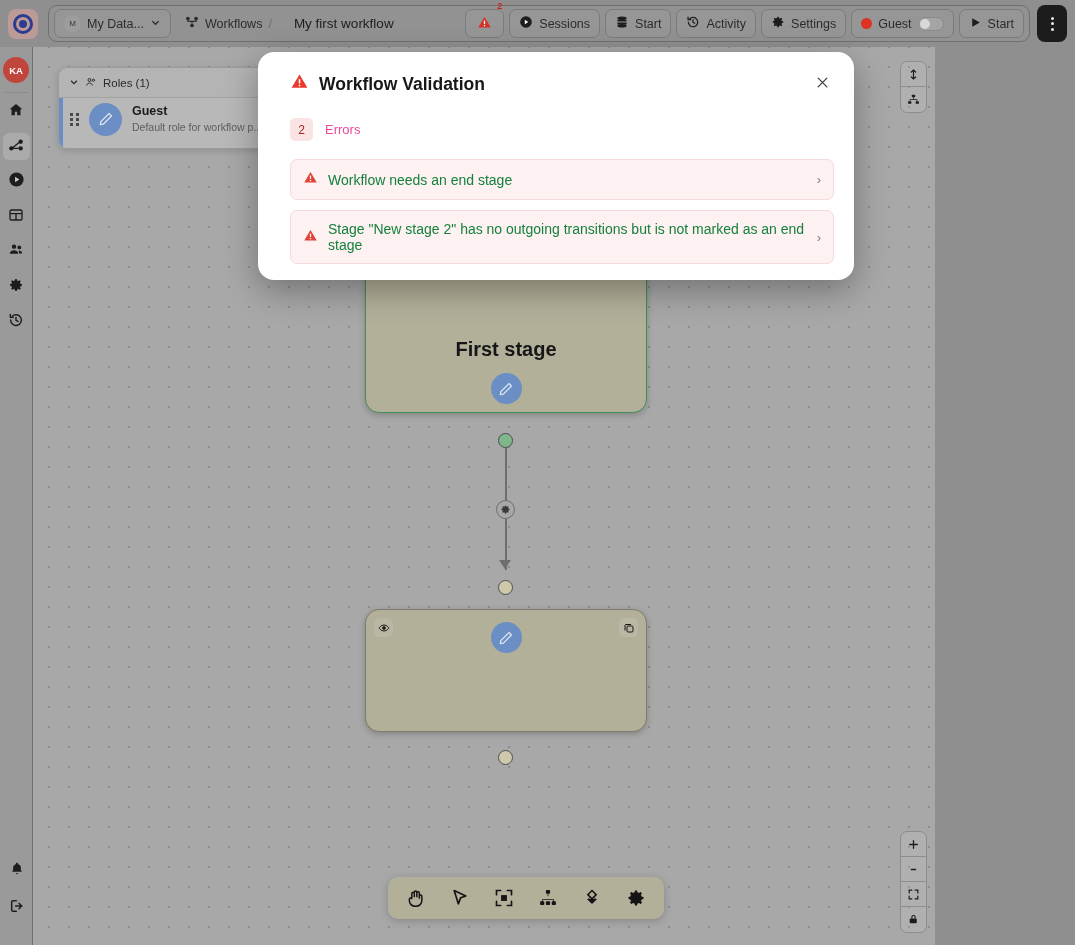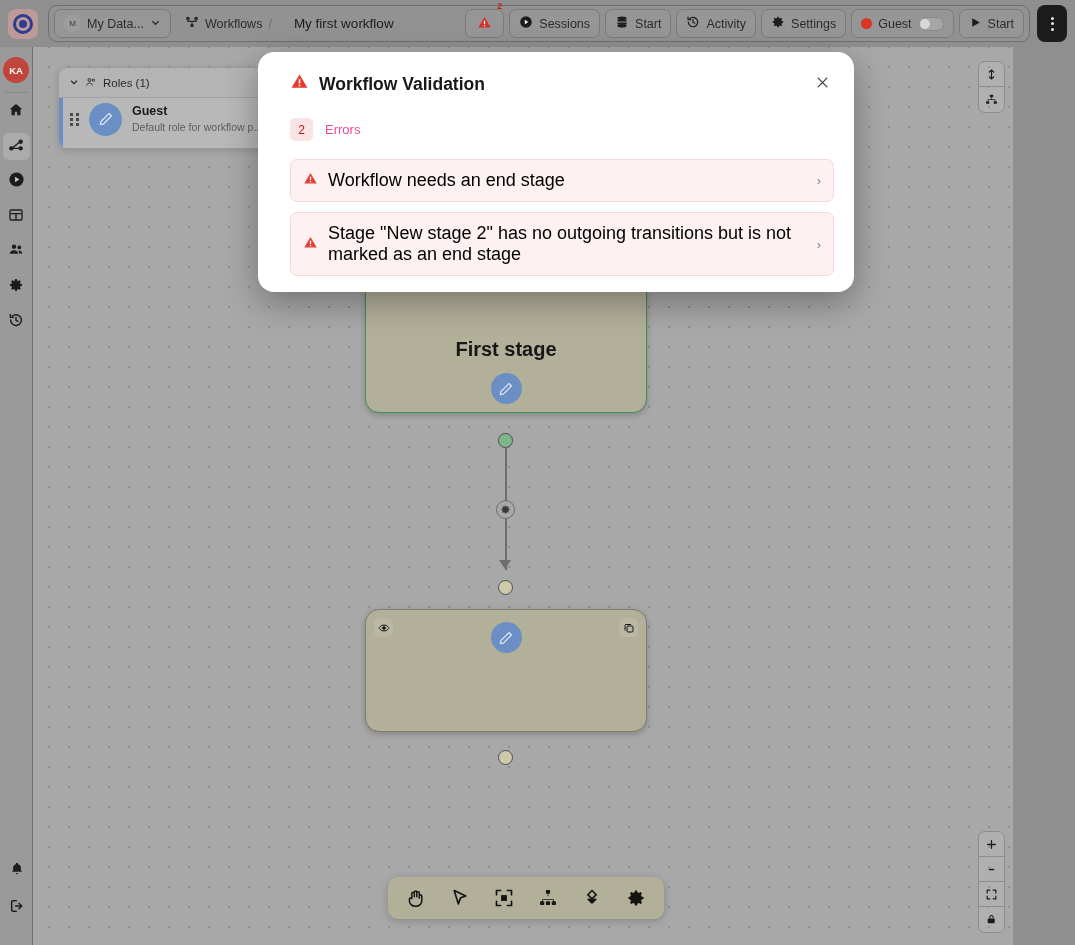--- a/index.html
+++ b/index.html
@@ -118,21 +118,21 @@
     display: flex; align-items: center; justify-content: center;
     margin-bottom: 8px; color: #1d1d1d;
   }
   .rail-item.active { background: #ababab; }
   .rail-bottom { position: absolute; bottom: 14px; left: 0; width: 33px; }
   .rail-bottom .rail-item { margin: 0 auto 10px auto; }
 
   
   .canvas {
     position: absolute; left: 33px; top: 47px;
-    width: 980px; height: 898px;
+    width: 902px; height: 898px;
     background-color: #a8a8a8;
     background-image: radial-gradient(circle, #8d8d8d 1px, transparent 1.2px);
     background-size: 20px 20px;
     background-position: 6px 10px;
     overflow: hidden;
   }
 
   
   .roles-panel {
     position: absolute; left: 25px; top: 20px;
@@ -289,21 +289,21 @@
   }
   .summary-label { font-size: 13px; color: #ec4899; }
   .err-list { margin-top: 18px; display: flex; flex-direction: column; gap: 10px; }
   .err-row {
     display: flex; align-items: center; gap: 10px;
     background: #fdf1f1;
     border: 1px solid #f6dada;
     border-radius: 7px;
     padding: 10px 12px;
   }
-  .err-text { font-size: 18px; color: #000000; flex: 1; }
+  .err-text { font-size: 14px; color: #15803d; flex: 1; }
   .err-chevron { color: #8a7a7a; font-size: 13px; }
   .modal-foot { display: flex; justify-content: flex-end; margin-top: 26px; }
   .close-btn {
     padding: 9px 21px;
     border: 1px solid #f2dede;
     border-radius: 7px;
     background: #fff;
     font-size: 12.5px; color: #444;
   }
   .tri { display: inline-flex; }

